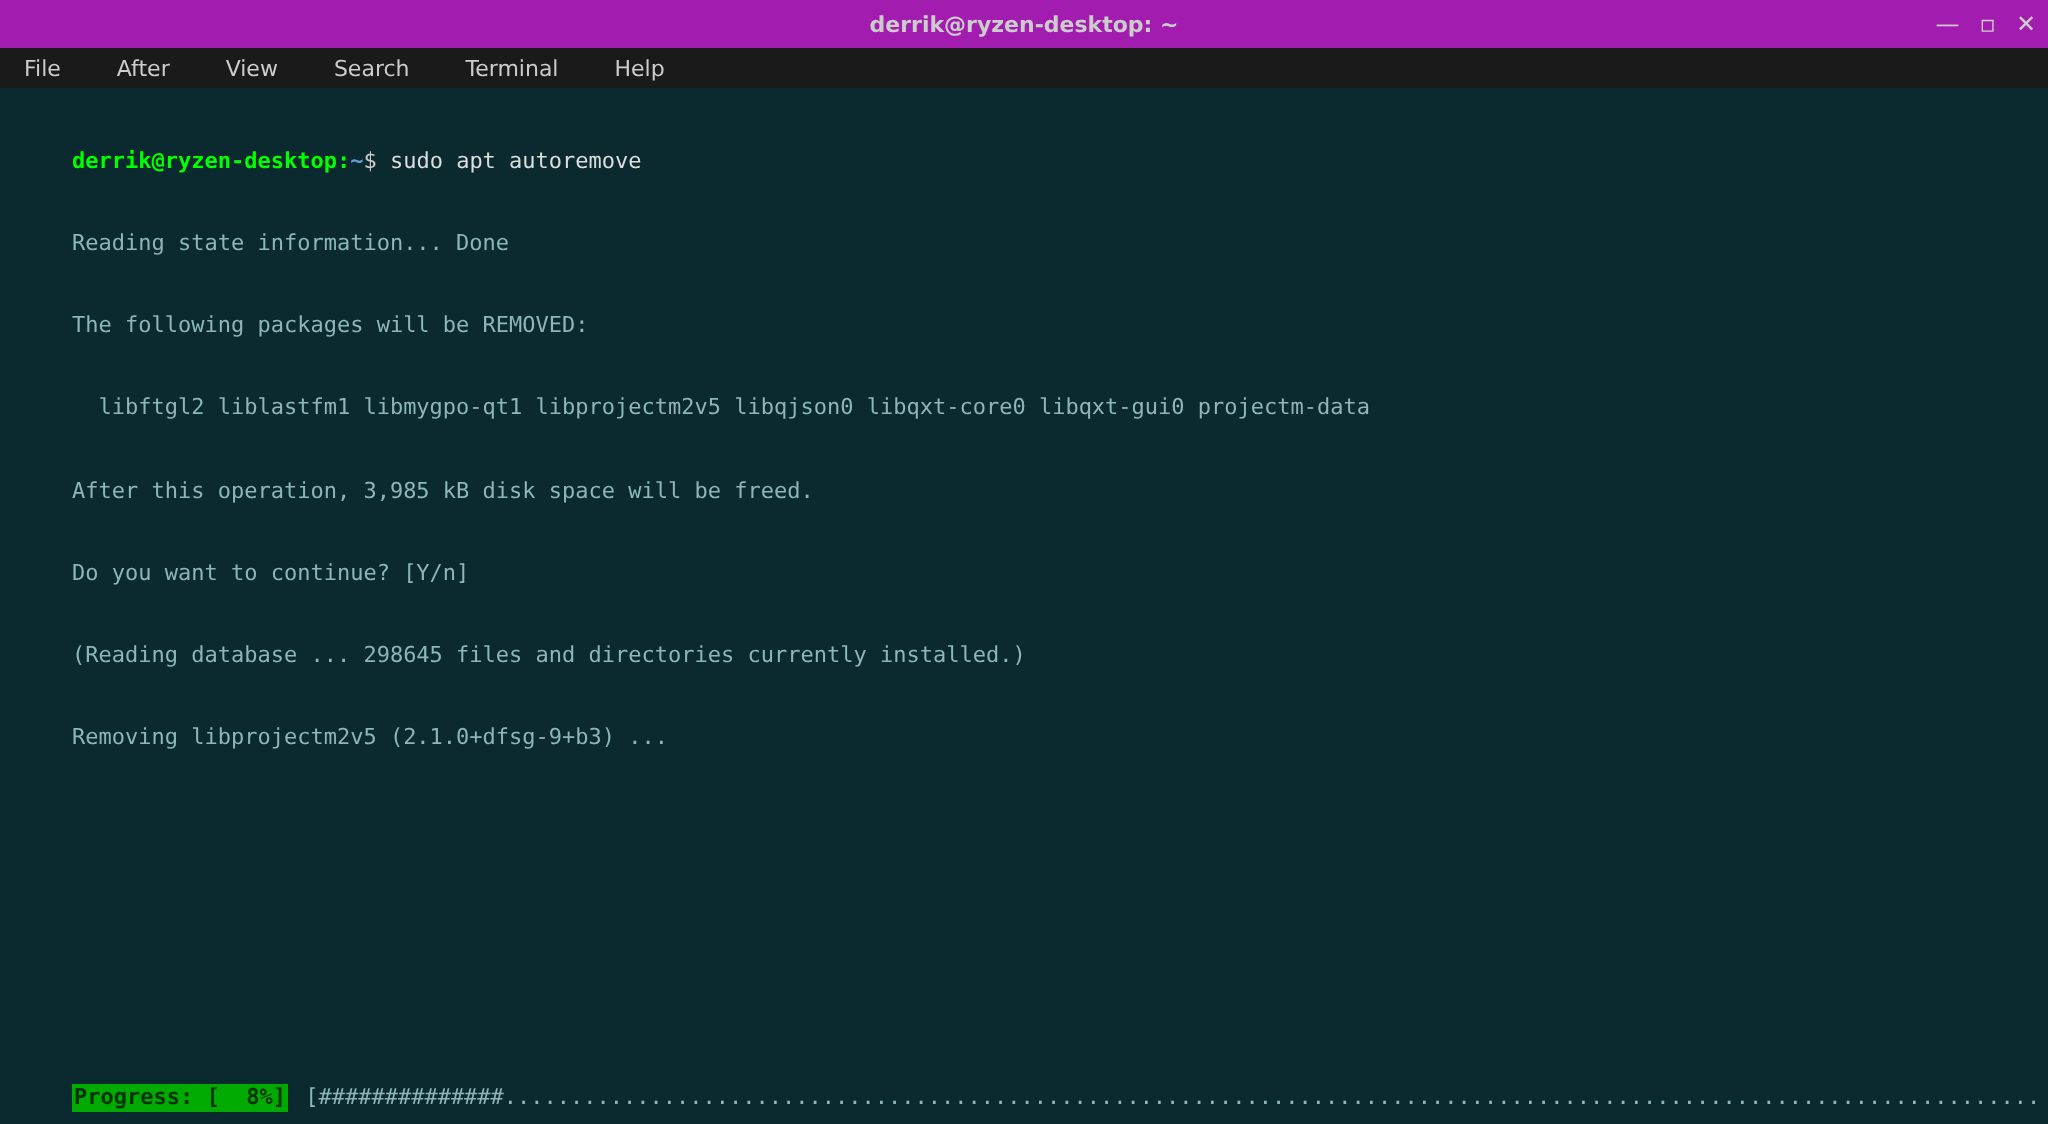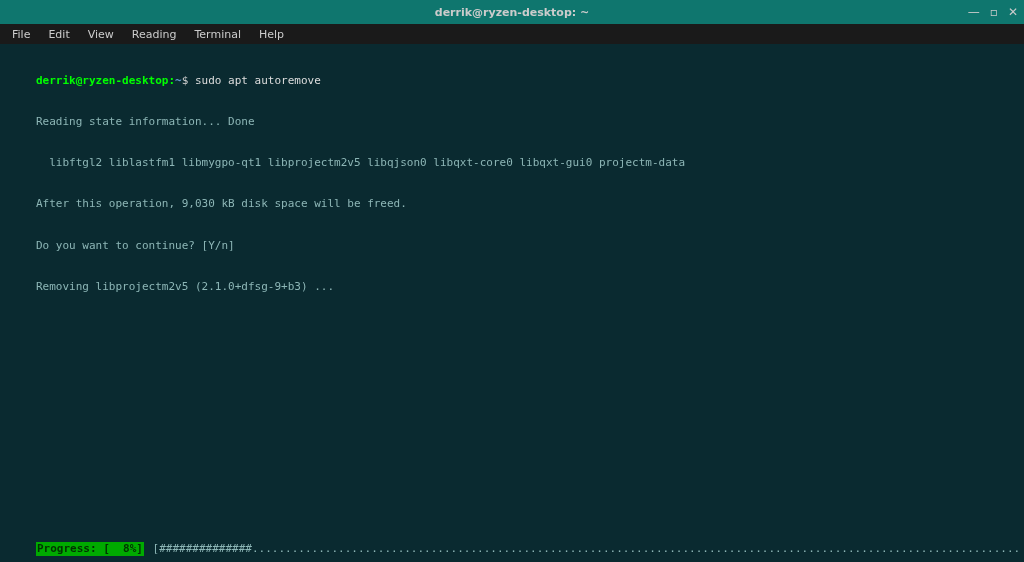--- a/index.html
+++ b/index.html
@@ -8,21 +8,21 @@
       height: 562px;
       background: #0a2a30;
       font-family: "DejaVu Sans Mono", "Liberation Mono", monospace;
       font-size: 11px;
       overflow: hidden;
       display: flex;
       flex-direction: column;
     }
     .titlebar {
       height: 24px;
-      background: #0f766e;
+      background: #a21caf;
       display: flex;
       align-items: center;
       justify-content: center;
       position: relative;
       color: #cccccc;
       font-family: "DejaVu Sans", sans-serif;
       font-size: 11px;
     }
     .titlebar-title { font-weight: bold; }
     .window-controls {
@@ -39,21 +39,21 @@
       cursor: pointer;
       font-size: 12px;
       line-height: 1;
     }
     .menubar {
       height: 20px;
       background: #1a1a1a;
       display: flex;
       align-items: center;
       padding: 0 4px;
-      gap: 2px;
+      gap: 12px;
       font-family: "DejaVu Sans", sans-serif;
       font-size: 11px;
       color: #cccccc;
     }
     .menubar span {
       padding: 2px 8px;
       cursor: pointer;
     }
     .terminal-body {
       flex: 1;
@@ -101,32 +101,34 @@
   <span class="titlebar-title">derrik@ryzen-desktop: ~</span>
   <div class="window-controls">
     <span>—</span>
     <span>▫</span>
     <span>✕</span>
   </div>
 </div>
 
 <div class="menubar">
   <span>File</span>
-  <span>Edit</span>
+  <span>After</span>
   <span>View</span>
-  <span>Reading</span>
+  <span>Search</span>
   <span>Terminal</span>
   <span>Help</span>
 </div>
 
 <div class="terminal-body">
   <span class="term-line"><span class="prompt-user">derrik@ryzen-desktop</span><span class="prompt-user">:</span><span class="prompt-path">~</span><span class="prompt-dollar">$</span> <span class="command-text">sudo apt autoremove</span></span>
   <span class="term-line out">Reading state information... Done</span>
+  <span class="term-line out">The following packages will be REMOVED:</span>
   <span class="term-line out">  libftgl2 liblastfm1 libmygpo-qt1 libprojectm2v5 libqjson0 libqxt-core0 libqxt-gui0 projectm-data</span>
-  <span class="term-line out">After this operation, 9,030 kB disk space will be freed.</span>
+  <span class="term-line out">After this operation, 3,985 kB disk space will be freed.</span>
   <span class="term-line out">Do you want to continue? [Y/n]</span>
+  <span class="term-line out">(Reading database ... 298645 files and directories currently installed.)</span>
   <span class="term-line out">Removing libprojectm2v5 (2.1.0+dfsg-9+b3) ...</span>
 
   <div class="progress-bar-row">
     <span class="progress-label">Progress: [  8%]</span>
     <span class="progress-track"> [##############...........................................................................................................................................................................]</span>
   </div>
 </div>
 
 </body></html>

